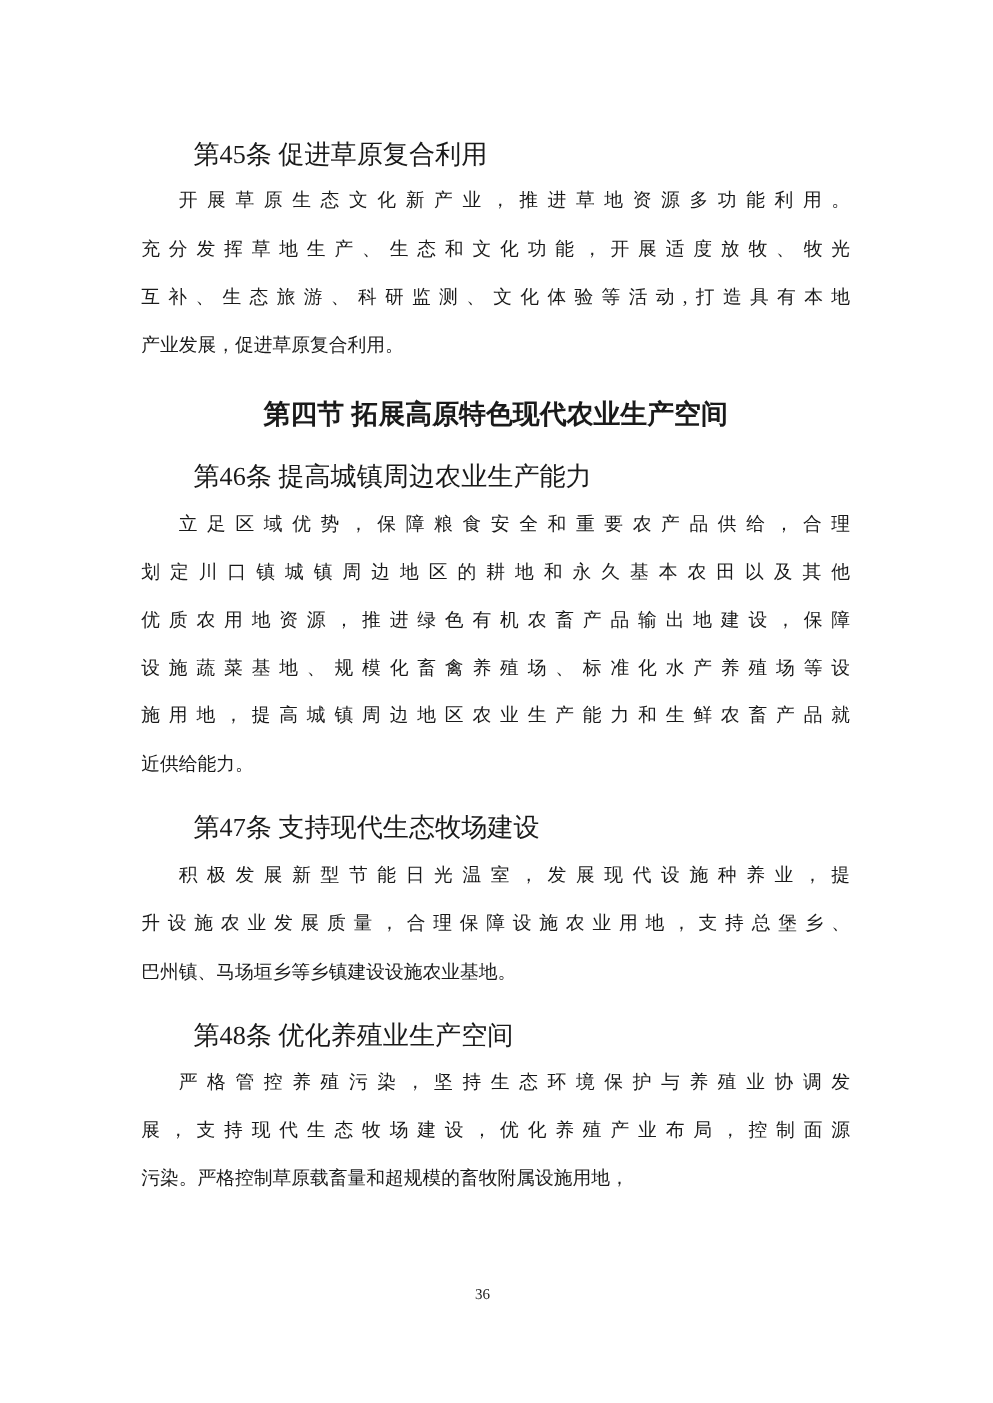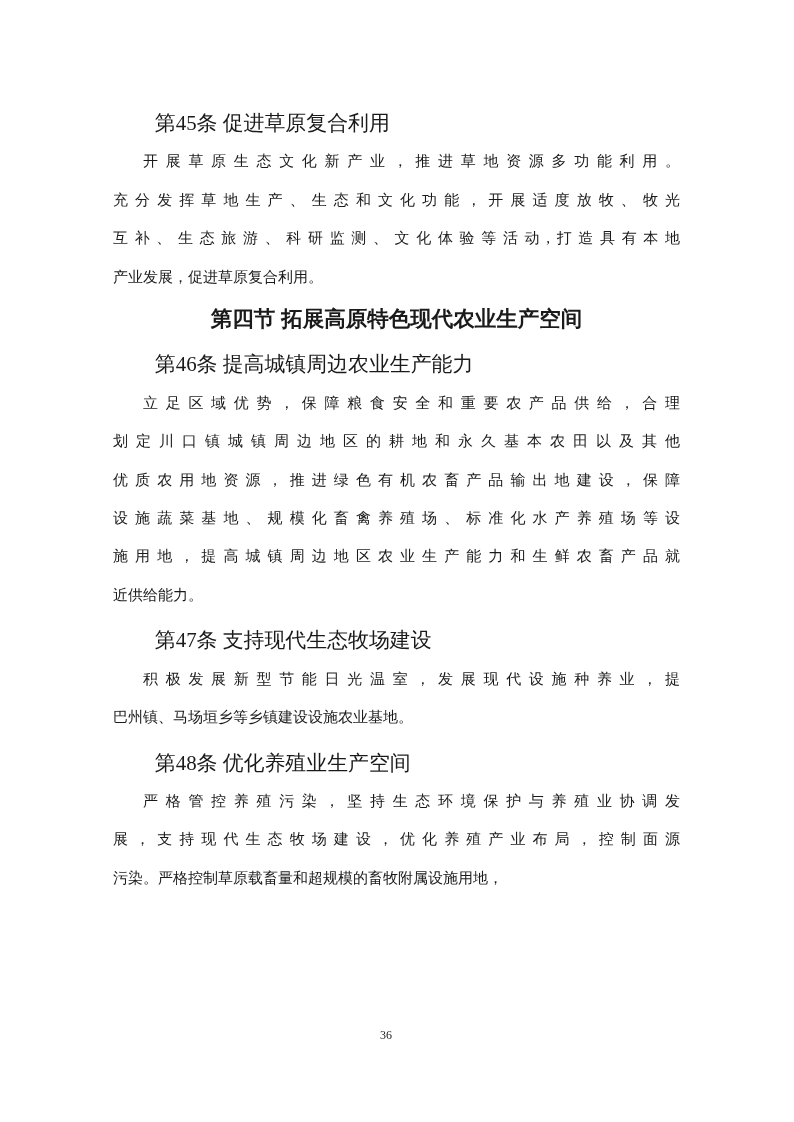--- a/index.html
+++ b/index.html
@@ -35,30 +35,30 @@
   .line.para-last {
     text-align-last: left;
   }
   .article-heading {
     font-family: "Liberation Serif", "DejaVu Serif", serif;
     font-size: 20.9px;
     line-height: 38.4px;
     text-indent: 2em;
     text-align: left;
     text-align-last: left;
-    margin-top: 7px;
+    margin-top: 12px;
   }
   .section-heading {
     font-family: "Liberation Sans", "DejaVu Sans", sans-serif;
     font-weight: bold;
     font-size: 21.5px;
     line-height: 38.4px;
     text-align: center;
     text-align-last: center;
-    margin-top: 4px;
+    margin-top: 16px;
   }
   .text-area > :first-child {
     margin-top: 0;
   }
   .page-number {
     position: absolute;
     left: 0;
     right: 0;
     top: 1028px;
     text-align: center;
@@ -85,20 +85,21 @@
         <div class="line para-first">立足区域优势，保障粮食安全和重要农产品供给，合理</div>
         <div class="line">划定川口镇城镇周边地区的耕地和永久基本农田以及其他</div>
         <div class="line">优质农用地资源，推进绿色有机农畜产品输出地建设，保障</div>
         <div class="line">设施蔬菜基地、规模化畜禽养殖场、标准化水产养殖场等设</div>
         <div class="line">施用地，提高城镇周边地区农业生产能力和生鲜农畜产品就</div>
         <div class="line para-last">近供给能力。</div>
       </div>
       <div class="article-heading">第47条 支持现代生态牧场建设</div>
       <div>
         <div class="line para-first">积极发展新型节能日光温室，发展现代设施种养业，提</div>
+        <div class="line">升设施农业发展质量，合理保障设施农业用地，支持总堡乡、</div>
         <div class="line para-last">巴州镇、马场垣乡等乡镇建设设施农业基地。</div>
       </div>
       <div class="article-heading">第48条 优化养殖业生产空间</div>
       <div>
         <div class="line para-first">严格管控养殖污染，坚持生态环境保护与养殖业协调发</div>
         <div class="line">展，支持现代生态牧场建设，优化养殖产业布局，控制面源</div>
         <div class="line para-last">污染。严格控制草原载畜量和超规模的畜牧附属设施用地，</div>
       </div>
     </div>
   <div class="page-number">36</div>

